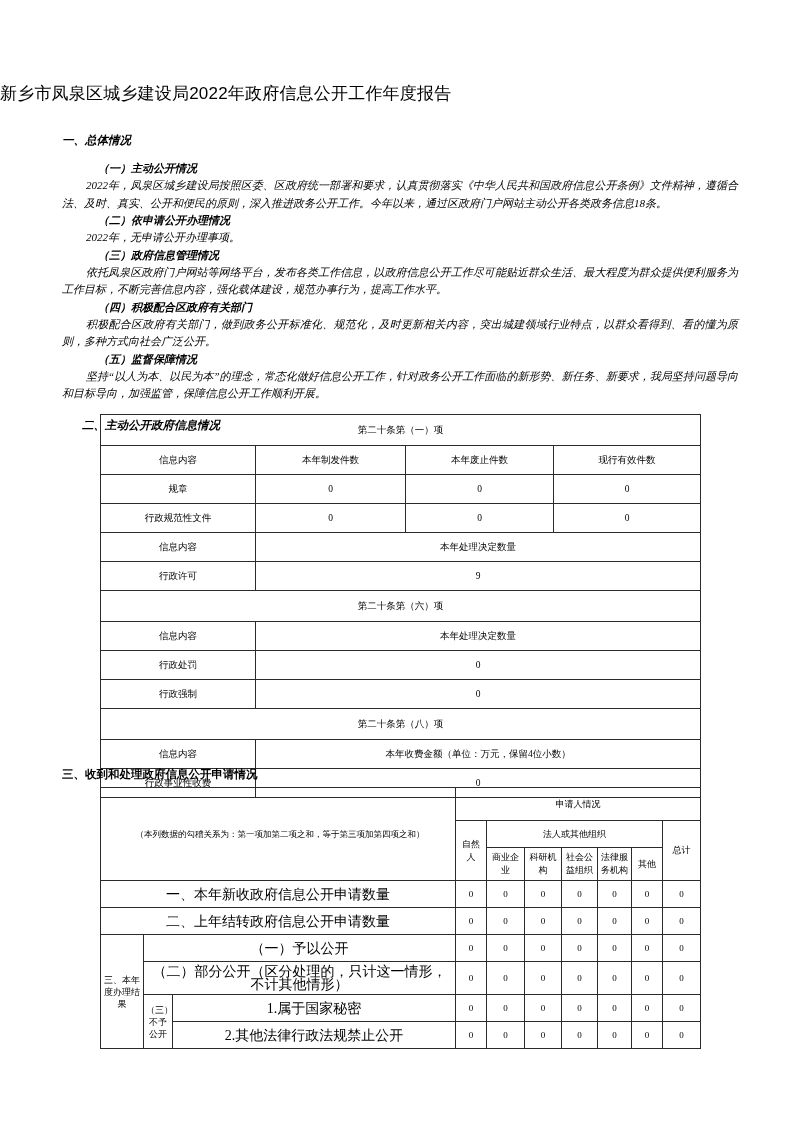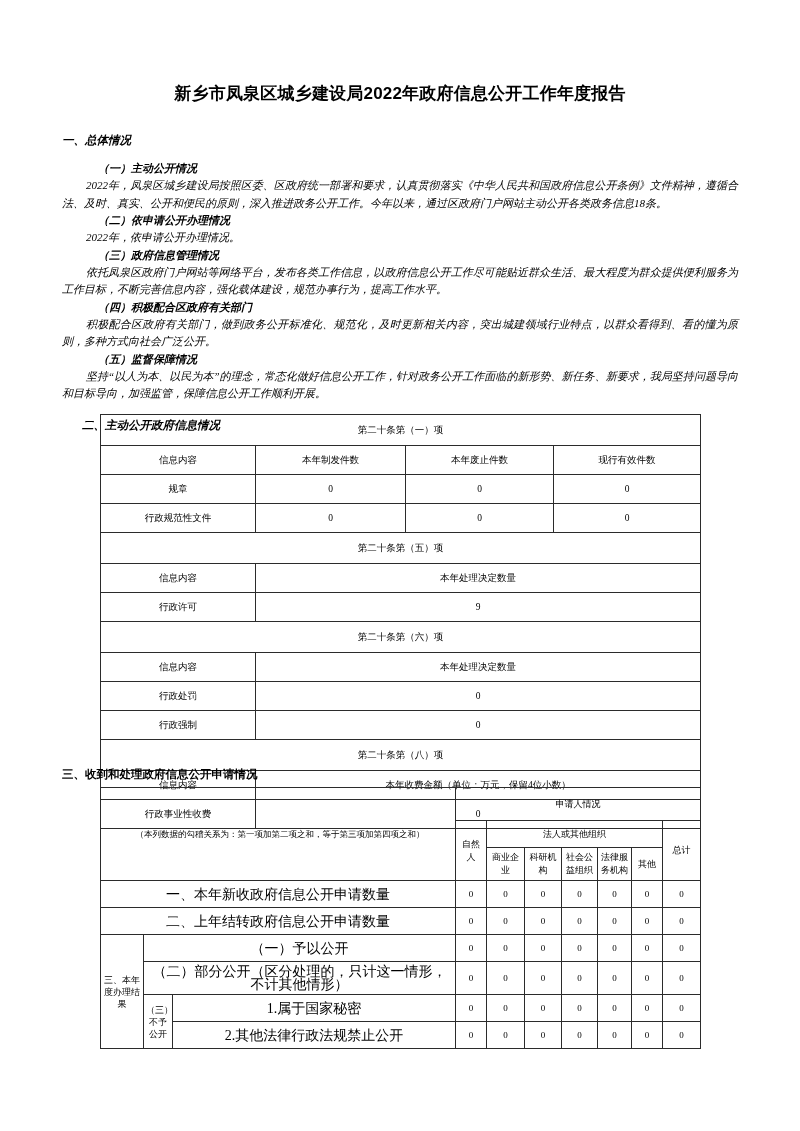--- a/index.html
+++ b/index.html
@@ -19,23 +19,22 @@
     width: 800px;
     height: 1131px;
     background: #fff;
     overflow: hidden;
   }
   .doc-title {
     position: absolute;
     top: 82px;
     left: 0;
     width: 800px;
-    text-align: center;
     font-family: "Liberation Sans", "DejaVu Sans", sans-serif;
-    font-weight: bold;
+    font-weight: normal;
     font-size: 17px;
     letter-spacing: 0.2px;
   }
   .body-region {
     position: absolute;
     top: 132px;
     left: 62px;
     width: 676px;
     font-style: italic;
   }
@@ -119,21 +118,21 @@
 
     <div class="gap-sm"></div>
 
     <div>
       <div class="sub-h">（一）主动公开情况</div>
       <p class="para">2022年，凤泉区城乡建设局按照区委、区政府统一部署和要求，认真贯彻落实《中华人民共和国政府信息公开条例》文件精神，遵循合法、及时、真实、公开和便民的原则，深入推进政务公开工作。今年以来，通过区政府门户网站主动公开各类政务信息18条。</p>
     </div>
 
     <div>
       <div class="sub-h">（二）依申请公开办理情况</div>
-      <p class="para">2022年，依申请公开办理情况。</p>
+      <p class="para">2022年，无申请公开办理事项。</p>
     </div>
 
     <div>
       <div class="sub-h">（三）政府信息管理情况</div>
       <p class="para">依托凤泉区政府门户网站等网络平台，发布各类工作信息，以政府信息公开工作尽可能贴近群众生活、最大程度为群众提供便利服务为工作目标，不断完善信息内容，强化载体建设，规范办事行为，提高工作水平。</p>
     </div>
 
     <div>
       <div class="sub-h">（四）积极配合区政府有关部门</div>
       <p class="para">积极配合区政府有关部门，做到政务公开标准化、规范化，及时更新相关内容，突出城建领域行业特点，以群众看得到、看的懂为原则，多种方式向社会广泛公开。</p>
@@ -171,23 +170,20 @@
           <td>0</td>
           <td>0</td>
         </tr>
         <tr>
           <td>行政规范性文件</td>
           <td>0</td>
           <td>0</td>
           <td>0</td>
         </tr>
 
-        <tr>
-          <td class="band" colspan="4">第二十条第（五）项</td>
-        </tr>
         <tr>
           <td>信息内容</td>
           <td colspan="3">本年处理决定数量</td>
         </tr>
         <tr>
           <td>行政许可</td>
           <td colspan="3">9</td>
         </tr>
 
         <tr>

